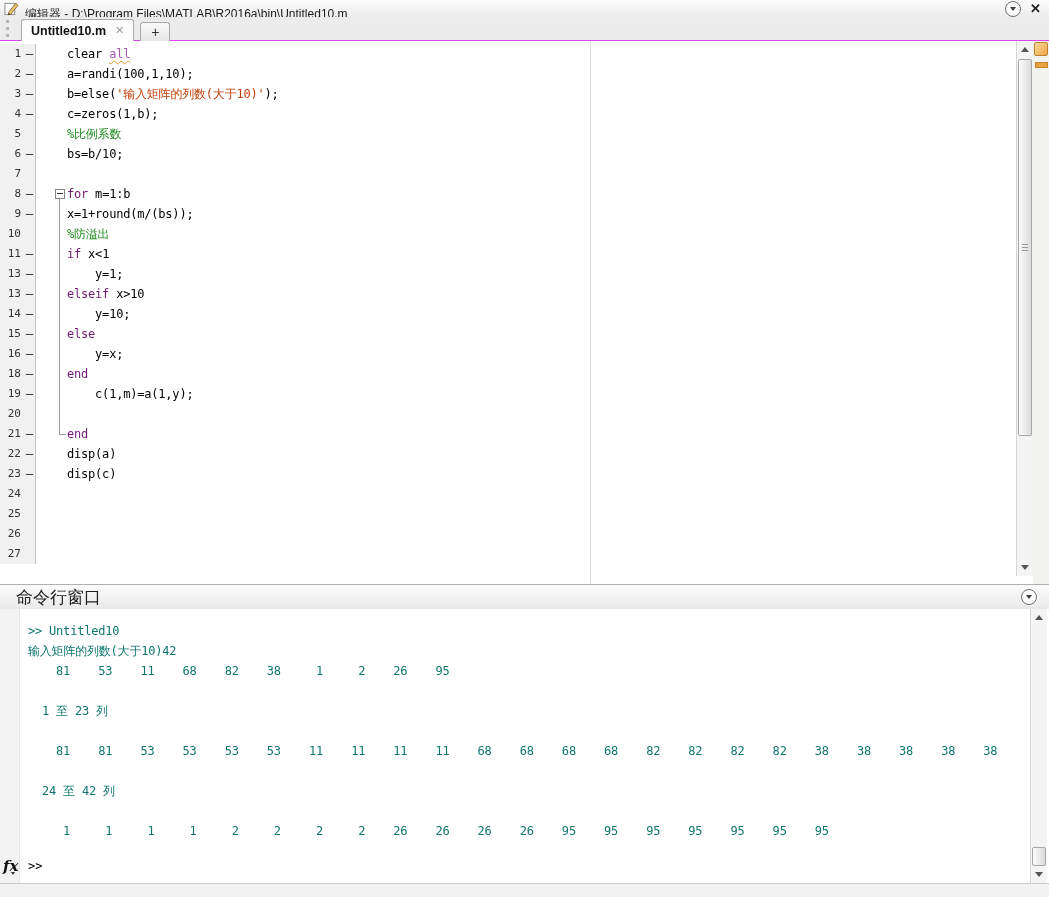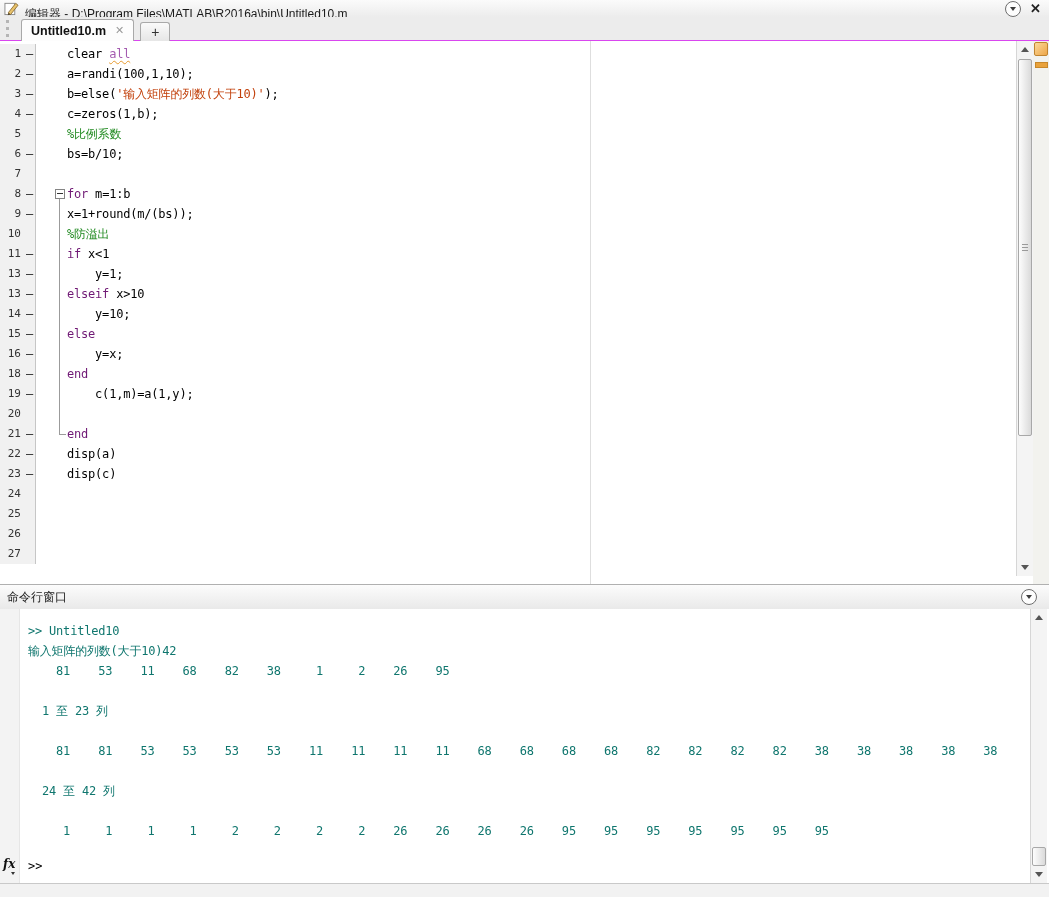--- a/index.html
+++ b/index.html
@@ -74,30 +74,30 @@
   
   .indicator-strip{position:absolute;left:1033px;top:0;width:16px;height:543px;background:#f2f2ee;}
   .analyzer-box{position:absolute;left:1px;top:1px;width:12px;height:12px;border:1px solid #c08430;
     border-radius:2px;background:linear-gradient(135deg,#fbd89a,#eda648);cursor:pointer;}
   .analyzer-mark{position:absolute;left:2px;top:21px;width:11px;height:4px;
     background:#e9a23b;border:1px solid #c8882a;cursor:pointer;}
   
   .cmd-header{position:absolute;top:584px;left:0;right:0;height:24px;
     background:linear-gradient(#fcfcfc,#e9e9e9);border-top:1px solid #b0b0b0;
     border-bottom:1px solid #c9c9c9;display:flex;align-items:center;}
-  .cmd-title{font-size:12px;color:#222;margin-left:7px;}
+  .cmd-title{font-size:17px;color:#222;margin-left:16px;}
   .cmd-header .circle-btn{position:absolute;right:12px;top:4px;}
   .cmdwin{position:absolute;top:609px;left:0;width:1049px;height:274px;background:#fff;}
   .cmd-strip{position:absolute;left:0;top:0;bottom:0;width:19px;background:#f3f3f3;
     border-right:1px solid #e6e6e6;}
   .cmd-lines{position:absolute;left:28px;top:12px;font-family:"DejaVu Sans Mono",monospace;
     font-size:12px;letter-spacing:-0.2px;line-height:20px;white-space:pre;color:#0f766e;}
   .prompt-row{position:absolute;left:0;bottom:6px;height:20px;width:100%;}
   .fx{position:absolute;left:3px;top:0;font-family:"DejaVu Serif",serif;font-style:italic;
-    font-weight:bold;font-size:12px;color:#111;cursor:pointer;}
+    font-weight:bold;font-size:15px;color:#111;cursor:pointer;}
   .fx-caret{position:absolute;left:11px;top:15px;width:0;height:0;
     border-left:2.5px solid transparent;border-right:2.5px solid transparent;border-top:3.5px solid #333;}
   .prompt{position:absolute;left:28px;top:2px;font-family:"DejaVu Sans Mono",monospace;
     font-size:12px;color:#000;}
   
   .statusbar{position:absolute;top:883px;left:0;right:0;height:14px;background:#f2f2f2;
     border-top:1px solid #c9c9c9;}
 </style>
 </head>
 <body>

